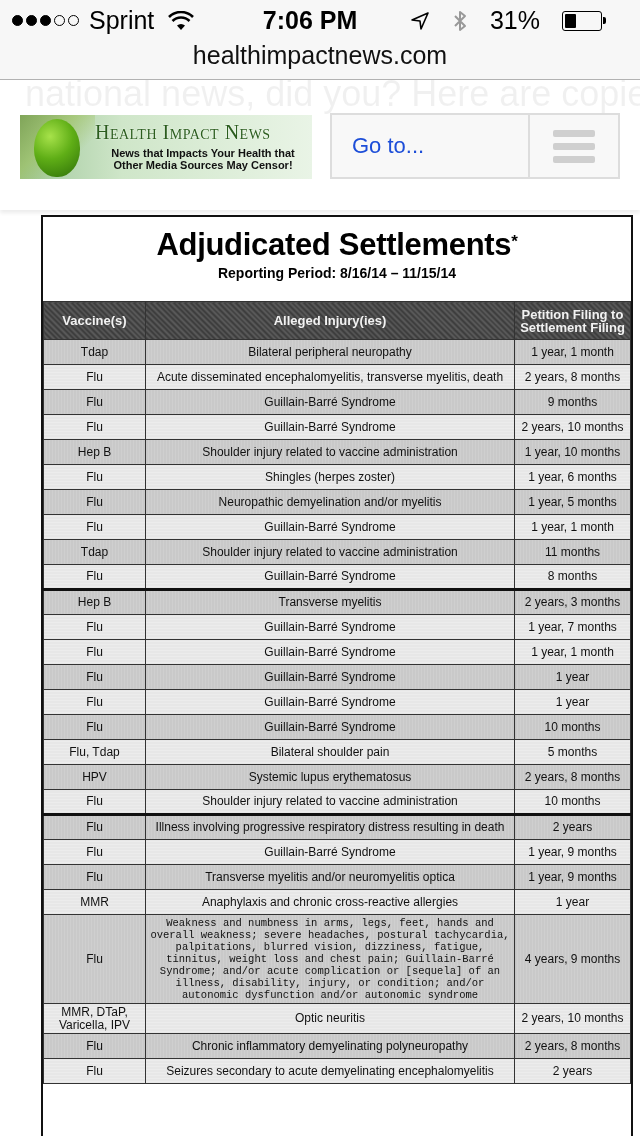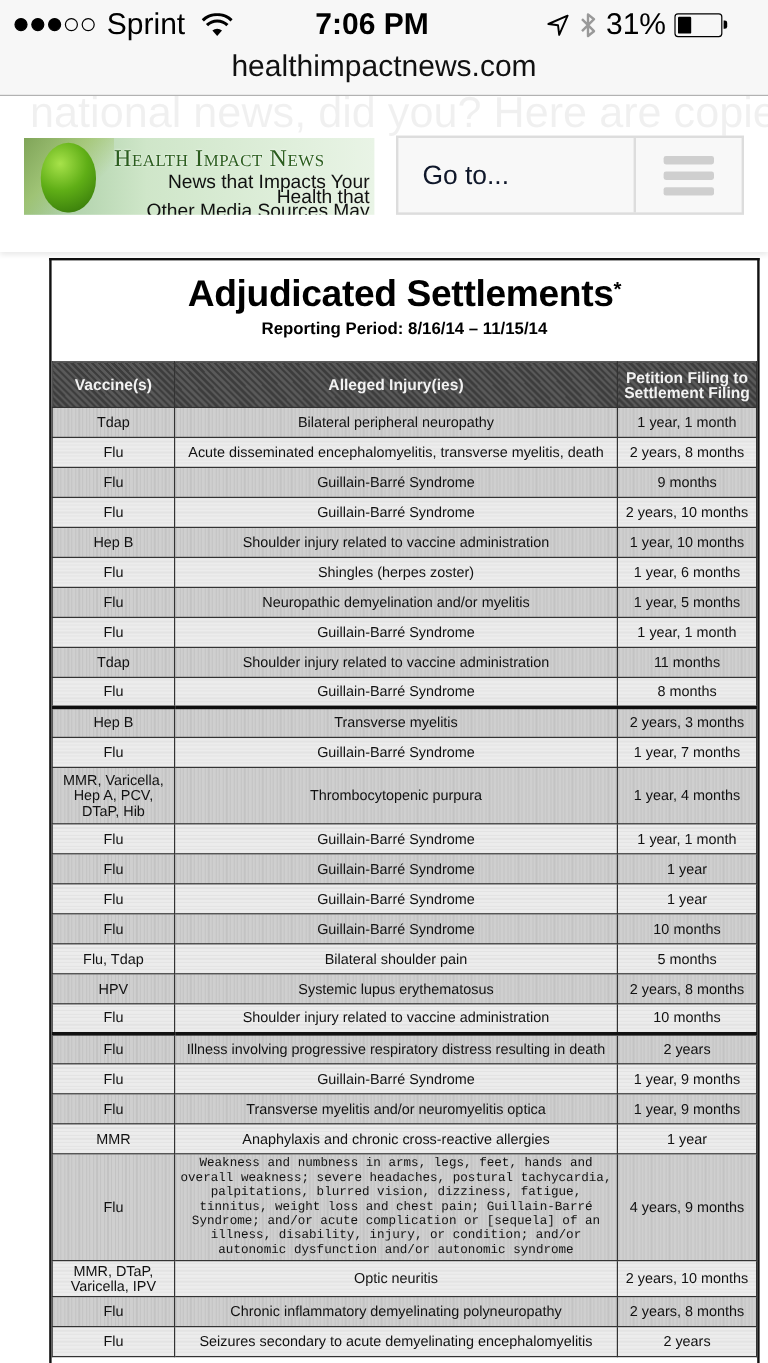--- a/index.html
+++ b/index.html
@@ -8,39 +8,39 @@
 
   
   .chrome { position: absolute; left: 0; top: 0; width: 640px; height: 80px; background: #f7f7f7; border-bottom: 1px solid #b2b2b2; z-index: 5; }
   .status { position: absolute; top: 0; left: 0; width: 620px; height: 40px; font-size: 25px; }
   .status .left { position: absolute; left: 12px; top: 6px; display: flex; align-items: center; gap: 6px; }
   .signal { display: flex; gap: 3px; align-items: center; margin-right: 4px; }
   .dot { width: 11px; height: 11px; border-radius: 50%; border: 1.5px solid #000; }
   .dot.on { background: #000; }
   .wifi-icon { width: 26px; height: 20px; margin-left: 8px; }
   .status .time { position: absolute; left: 0; right: 0; top: 6px; text-align: center; font-weight: bold; font-size: 25px; }
-  .status .right { position: absolute; right: 14px; top: 6px; display: flex; align-items: center; gap: 7px; }
+  .status .right { position: absolute; right: 14px; top: 6px; display: flex; align-items: center; gap: 22px; }
   .loc-icon { width: 20px; height: 20px; }
   .bt-icon { width: 16px; height: 24px; }
   .battery-icon { width: 44px; height: 20px; position: relative; display: flex; align-items: center; }
   .battery-body { width: 40px; height: 20px; border: 1.5px solid #000; border-radius: 3px; padding: 2px; }
   .battery-fill { height: 100%; background: #000; border-radius: 1px; }
   .battery-tip { width: 3px; height: 7px; background: #000; border-radius: 0 2px 2px 0; margin-left: 1px; }
   .url { position: absolute; top: 40px; left: 0; width: 640px; height: 30px; text-align: center; font-size: 25px; color: #111; line-height: 30px; }
 
   
   .site-header { position: absolute; top: 80px; left: 0; width: 640px; height: 130px; background: #fff; box-shadow: 0 3px 4px rgba(0,0,0,0.08); z-index: 4; overflow: hidden; }
   .ghost-text { position: absolute; left: 25px; top: -6px; font-size: 36px; color: rgba(0,0,0,0.06); white-space: nowrap; line-height: 40px; }
   .logo { position: absolute; left: 20px; top: 35px; width: 292px; height: 64px; background: linear-gradient(90deg, #9fc79a 0%, #cfe6c9 35%, #e9f4e6 100%); overflow: hidden; }
   .logo-fruit { position: absolute; left: 14px; top: 4px; width: 46px; height: 58px; border-radius: 50% 50% 48% 48%; background: radial-gradient(circle at 35% 30%, #a7e24a 0%, #5fae16 45%, #2d6e08 100%); }
   .logo-leaf { position: absolute; left: 0; top: 0; width: 75px; height: 64px; background: linear-gradient(135deg, #6b8e2d 0%, #9cbf5a 40%, transparent 70%); opacity: .6; }
   .logo-title { position: absolute; left: 75px; top: 6px; font-family: "Liberation Serif", serif; color: #2b5d1e; font-size: 20px; letter-spacing: 0.5px; font-variant: small-caps; white-space: nowrap; text-shadow: 0 0 2px #fff; }
-  .logo-tag { position: absolute; left: 78px; top: 32px; width: 210px; text-align: right; font-size: 16px; font-weight: normal; color: #111; line-height: 12px; }
+  .logo-tag { position: absolute; left: 78px; top: 32px; width: 210px; text-align: center; font-size: 11px; font-weight: bold; color: #111; line-height: 12px; }
   .goto { position: absolute; left: 330px; top: 33px; width: 290px; height: 66px; border: 2px solid #ddd; background: #f8f8f8; display: flex; }
-  .goto-label { flex: 1; font-size: 22px; color: #0f172a; padding-left: 20px; line-height: 62px; }
+  .goto-label { flex: 1; font-size: 22px; color: #1d4ed8; padding-left: 20px; line-height: 62px; }
   .goto-menu { width: 90px; border-left: 2px solid #ddd; display: flex; flex-direction: column; justify-content: center; align-items: center; gap: 6px; }
   .goto-menu span { display: block; width: 42px; height: 7px; background: #cfcfcf; border-radius: 2px; }
 
   
   .doc { position: absolute; left: 24px; top: 215px; width: 592px; height: 1031px; background: #fff; border: 2px solid #111; border-bottom: none; overflow: hidden; margin-left: 17px; }
   .doc-title { text-align: center; font-weight: bold; font-size: 31px; padding-top: 8px; line-height: 34px; letter-spacing: -0.3px; }
   .doc-title sup { font-size: 17px; vertical-align: 8px; }
   .doc-sub { text-align: center; font-weight: bold; font-size: 14px; margin-top: 3px; height: 36px; }
   table { border-collapse: collapse; width: 100%; table-layout: fixed; }
   th, td { border: 1px solid #333; text-align: center; font-family: "Liberation Sans Narrow", "Liberation Sans", sans-serif; font-size: 12px; color: #111; padding: 0 2px; line-height: 13px; }
@@ -188,25 +188,20 @@
         <tr class="shade group-start">
           <td>Hep B</td>
           <td>Transverse myelitis</td>
           <td>2 years, 3 months</td>
         </tr>
         <tr class="light">
           <td>Flu</td>
           <td>Guillain-Barré Syndrome</td>
           <td>1 year, 7 months</td>
         </tr>
-        <tr class="shade">
-          <td style="height: 47px;">MMR, Varicella, Hep A, PCV, DTaP, Hib</td>
-          <td style="height: 47px;">Thrombocytopenic purpura</td>
-          <td style="height: 47px;">1 year, 4 months</td>
-        </tr>
         <tr class="light">
           <td>Flu</td>
           <td>Guillain-Barré Syndrome</td>
           <td>1 year, 1 month</td>
         </tr>
         <tr class="shade">
           <td>Flu</td>
           <td>Guillain-Barré Syndrome</td>
           <td>1 year</td>
         </tr>

